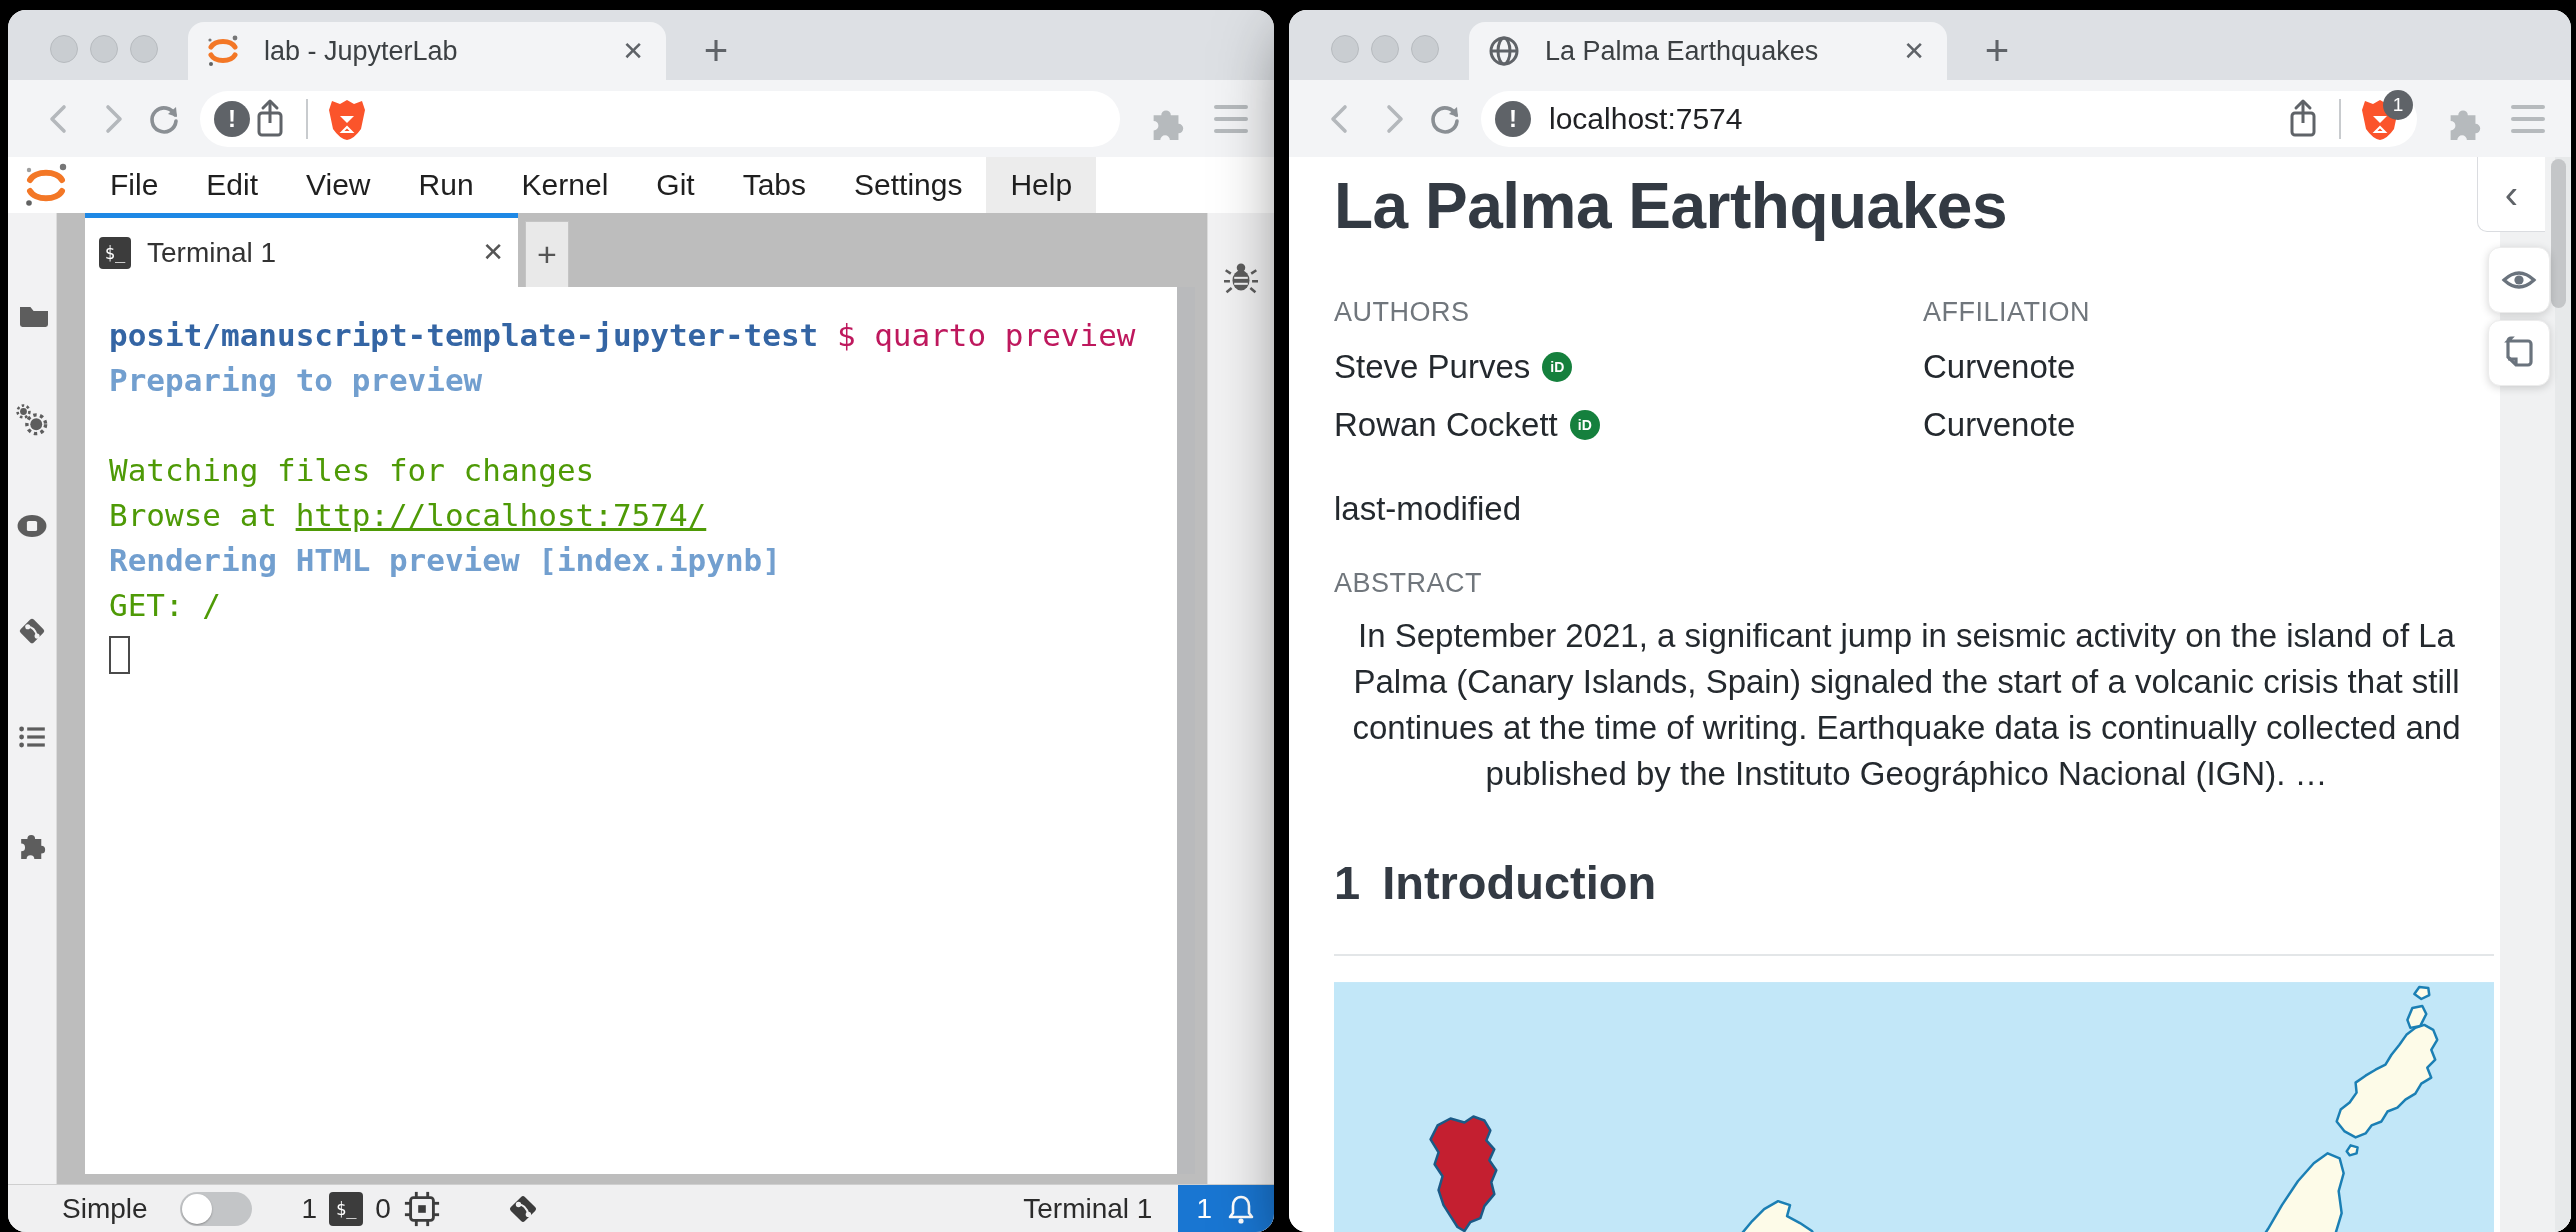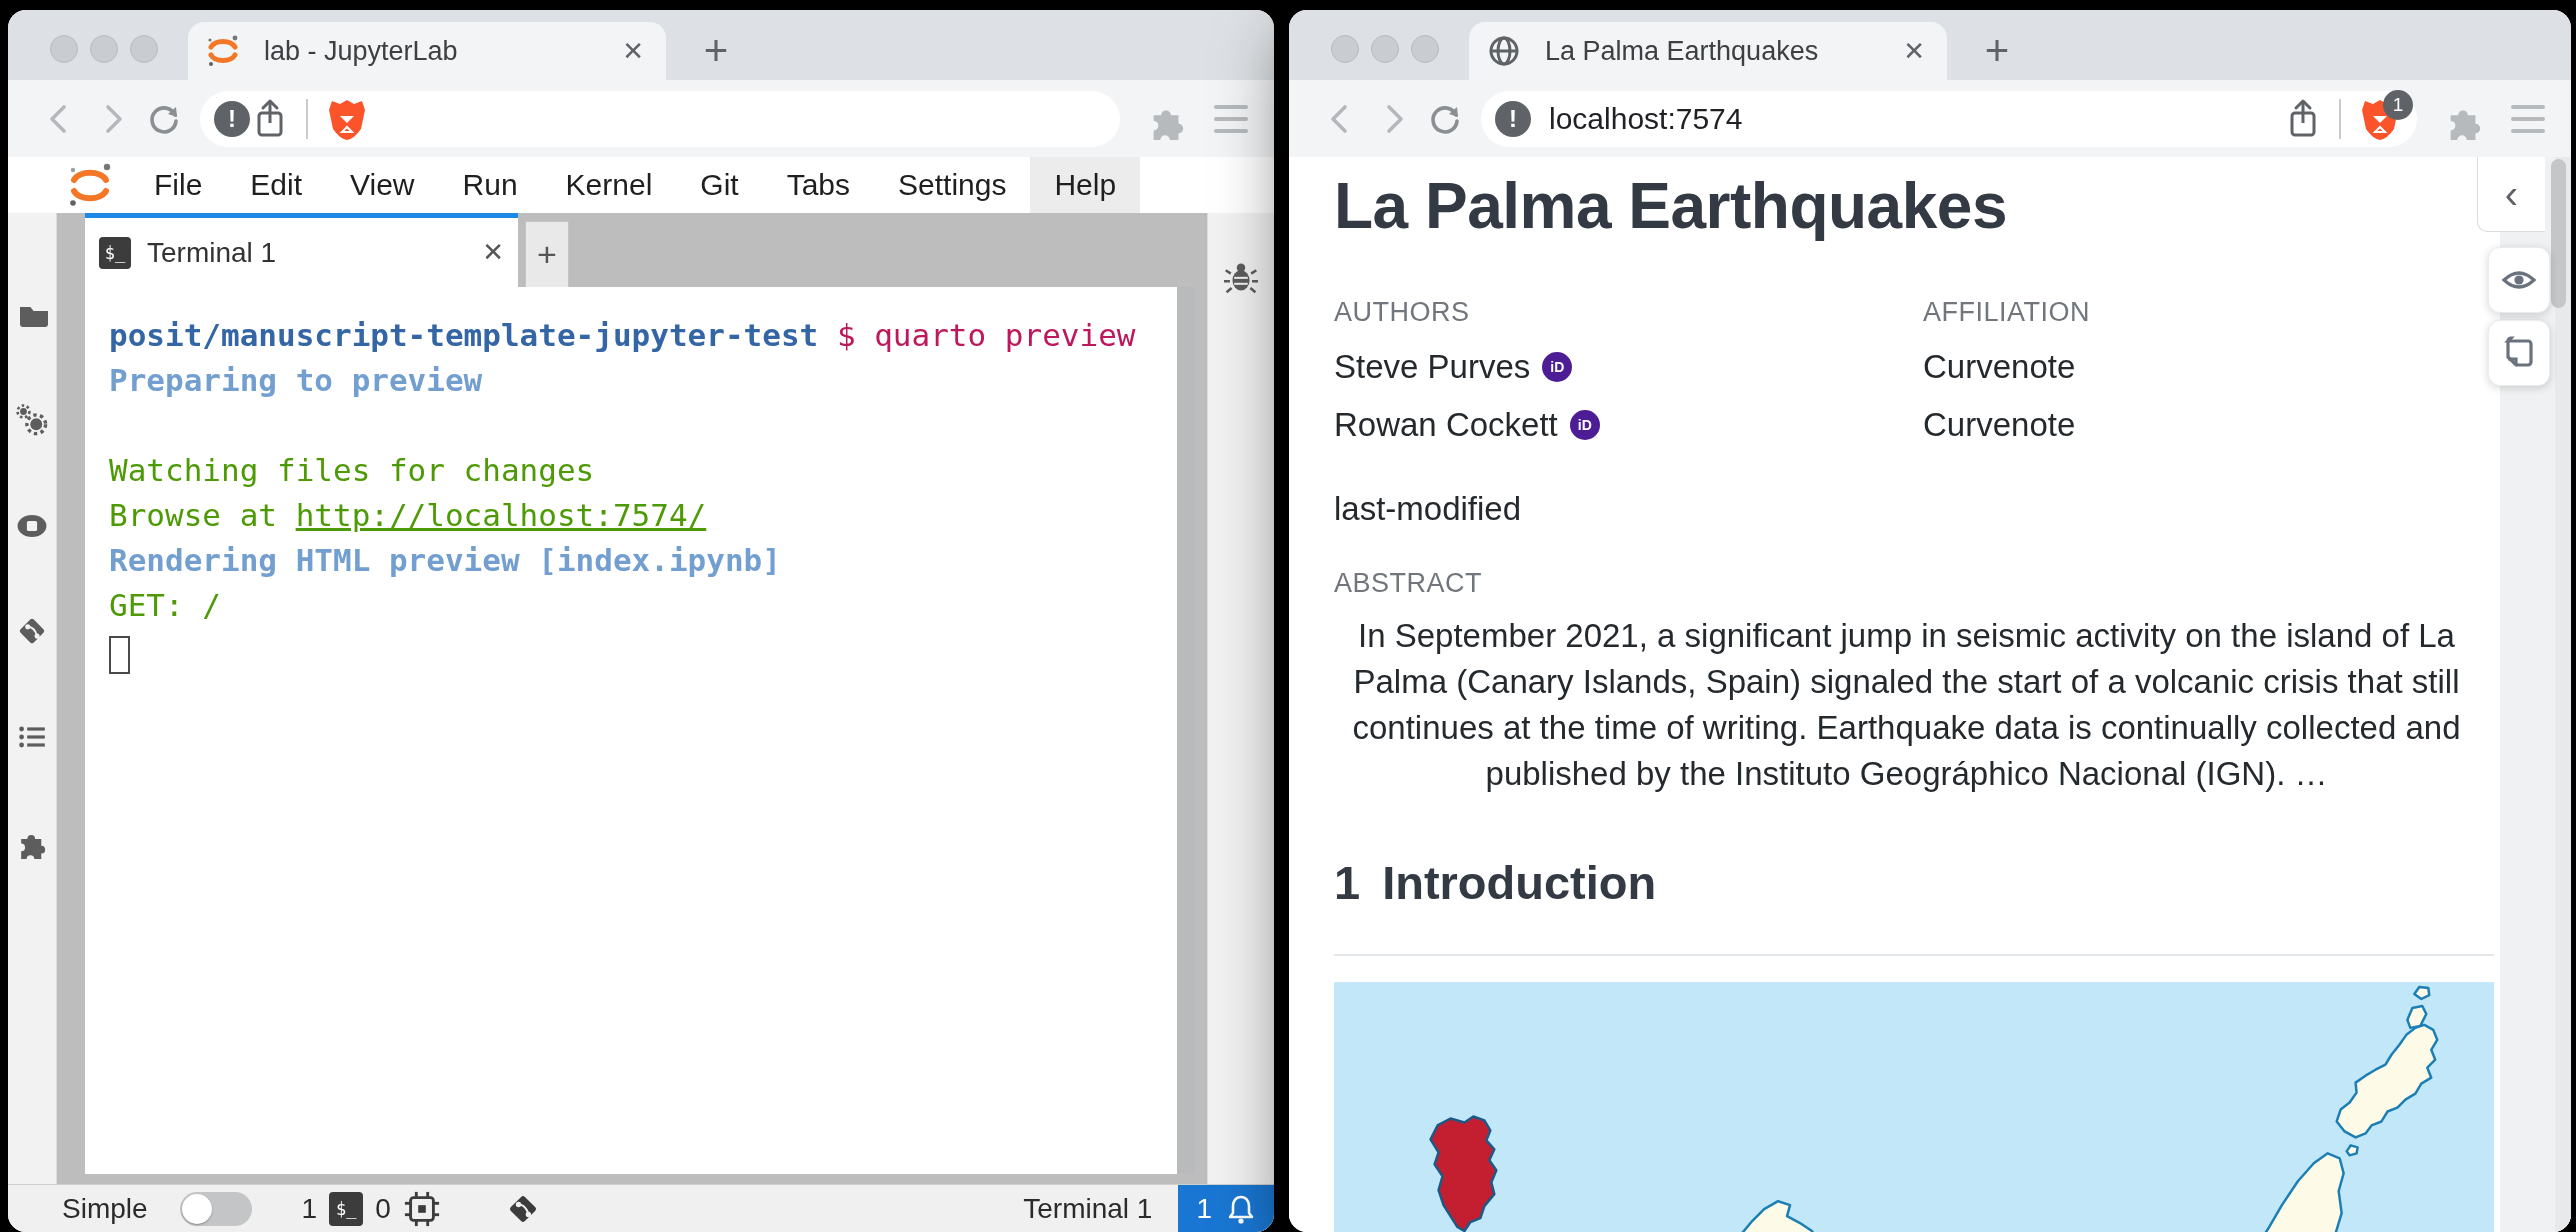--- a/index.html
+++ b/index.html
@@ -31,21 +31,21 @@
   .pill-sep{width:2px;height:40px;background:#c8cbce;margin:0 16px;flex:none;}
   .brave-wrap{position:relative;flex:none;width:46px;height:46px;}
   .brave-badge{position:absolute;top:-6px;right:-10px;width:30px;height:30px;border-radius:50%;
                background:#5f6368;color:#fff;font-size:19px;display:flex;align-items:center;justify-content:center;}
   .ext-icon{margin:0 0 0 26px;flex:none;}
   .hamburger{margin:0 26px 0 26px;flex:none;display:flex;flex-direction:column;gap:8px;}
   .hamburger span{display:block;width:34px;height:4px;border-radius:2px;background:#b6babd;}
 
   
   .jlab{position:absolute;left:0;top:147px;right:0;bottom:0;background:#bdbdbd;}
-  .menubar{position:absolute;left:0;top:0;right:0;height:56px;background:#fff;display:flex;align-items:center;padding-left:44px;}
+  .menubar{position:absolute;left:0;top:0;right:0;height:56px;background:#fff;display:flex;align-items:center;}
   .jlogo{margin:0 16px 0 14px;width:48px;height:48px;flex:none;}
   .menu-item{font-size:30px;color:#1f1f1f;padding:0 24px;height:56px;display:flex;align-items:center;}
   .menu-item.hl{background:#ececec;}
   .jl-sidebar{position:absolute;left:0;top:56px;width:48px;bottom:48px;background:#f2f2f3;border-right:1px solid #dcdcdc;}
   .sb-icon{position:absolute;left:0;width:48px;height:48px;display:flex;align-items:center;justify-content:center;color:#5d5d5d;}
   .jl-rightstrip{position:absolute;right:0;top:56px;width:66px;bottom:48px;background:#f2f2f3;border-left:1px solid #dcdcdc;}
   .dock{position:absolute;left:49px;top:56px;right:67px;bottom:48px;background:#bdbdbd;}
   .term-tab{position:absolute;left:28px;top:0;width:433px;height:74px;background:#fff;border-top:5px solid #1e88e5;
             display:flex;align-items:center;padding:0 14px;box-sizing:border-box;}
   .term-tab-icon{width:32px;height:32px;background:#3c3c3c;border-radius:4px;color:#fff;
@@ -86,21 +86,21 @@
              box-shadow:0 2px 8px rgba(0,0,0,.16);display:flex;align-items:center;justify-content:center;}
   .scroll-thumb{position:absolute;right:5px;top:2px;width:15px;height:149px;border-radius:8px;background:#c4c6c8;}
 
   .article{position:absolute;left:45px;top:0;width:1160px;}
   .article h1{margin:14px 0 0;font-size:64px;line-height:1.1;font-weight:700;color:#333a43;letter-spacing:-0.5px;}
   .meta-grid{display:grid;grid-template-columns:589px 1fr;margin-top:56px;row-gap:0;}
   .meta-label{font-size:27px;color:#70767c;letter-spacing:0.5px;}
   .name-row{display:flex;align-items:center;gap:12px;margin-top:20px;}
   .name,.affil{font-size:33px;color:#24292e;}
   .affil-cell{margin-top:20px;}
-  .orcid{width:30px;height:30px;border-radius:50%;background:#4c1d95;color:#fff;font-size:14px;font-weight:bold;
+  .orcid{width:30px;height:30px;border-radius:50%;background:#15803d;color:#fff;font-size:14px;font-weight:bold;
          display:flex;align-items:center;justify-content:center;flex:none;}
   .pub-block{margin-top:46px;}
   .pub-value{font-size:33px;color:#24292e;margin-top:16px;}
   .abs-block{margin-top:40px;}
   .abs-text{font-size:33px;line-height:46px;color:#24292e;margin-top:14px;width:1145px;text-align:center;}
   .h2{margin-top:58px;font-size:47px;font-weight:700;color:#333a43;display:flex;gap:22px;}
   .rule{margin-top:44px;border:none;border-top:2px solid #e3e6e8;width:1160px;}
   .mapwrap{margin-top:26px;width:1160px;height:267px;}
   svg{display:block;}
 </style>

